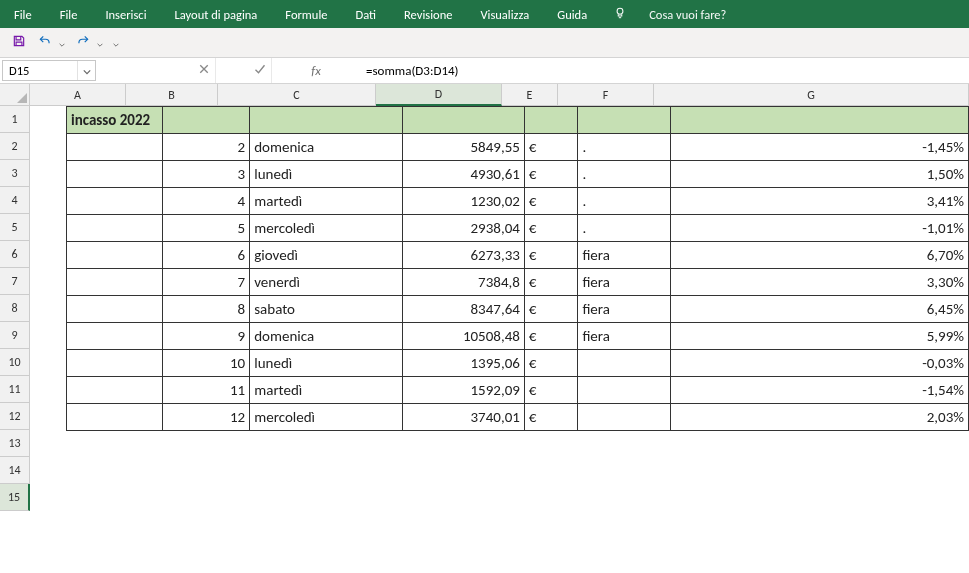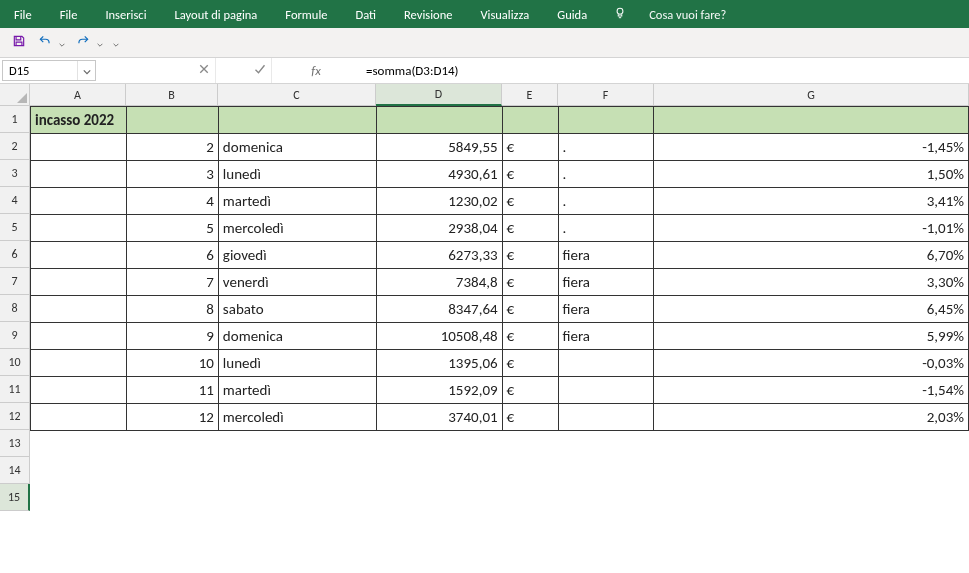--- a/index.html
+++ b/index.html
@@ -34,21 +34,21 @@
   .corner { position:absolute; left:0; top:0; width:30px; height:22px; background:#f1f1f1; border-right:1px solid #ccc; border-bottom:1px solid #ccc; }
   .corner .tri { position:absolute; right:2px; bottom:2px; width:0; height:0; border-right:10px solid #b7b7b7; border-top:10px solid transparent; }
 
   .colhdrs { position:absolute; left:30px; top:0; height:22px; display:flex; }
   .colhdr { background:#f1f1f1; border-right:1px solid #ccc; border-bottom:1px solid #ccc; display:flex; align-items:center; justify-content:center; font-size:12px; color:#333; user-select:none; cursor:pointer; }
 
   .rowhdrs { position:absolute; left:0; top:22px; width:30px; }
   .rowhdr { background:#f1f1f1; border-bottom:1px solid #ccc; border-right:1px solid #ccc; display:flex; align-items:center; justify-content:center; font-size:12px; color:#333; height:27px; user-select:none; cursor:pointer; }
 
   .sheet { position:absolute; left:30px; top:22px; }
-  table.sh { border-collapse:collapse; table-layout:fixed; }
+  table.sh { border-collapse:collapse; table-layout:fixed;margin-left:36px; }
   table.sh td { border: 1px solid #d4d4d4; height:27px; padding: 0 4px; font-size:15px; color:#222; vertical-align:middle; overflow:hidden; white-space:nowrap; }
 
   
   .cA{width:96px;} .cB{width:92px;} .cC{width:158px;} .cD{width:126px;} .cE{width:56px;} .cF{width:96px;} .cG{width:315px;}
   .colhdr.cA{width:96px;} .colhdr.cB{width:92px;} .colhdr.cC{width:158px;} .colhdr.cD{width:126px;} .colhdr.cE{width:56px;} .colhdr.cF{width:96px;} .colhdr.cG{width:315px;}
 
   
   .hdr-green { background:#C6E0B4; font-weight:600; border:1px solid #333 !important; }
   .hdr-yellow { background:#FFE699; font-weight:600; border:1px solid #333 !important; }
   .data-b { border:1px solid #333 !important; }

